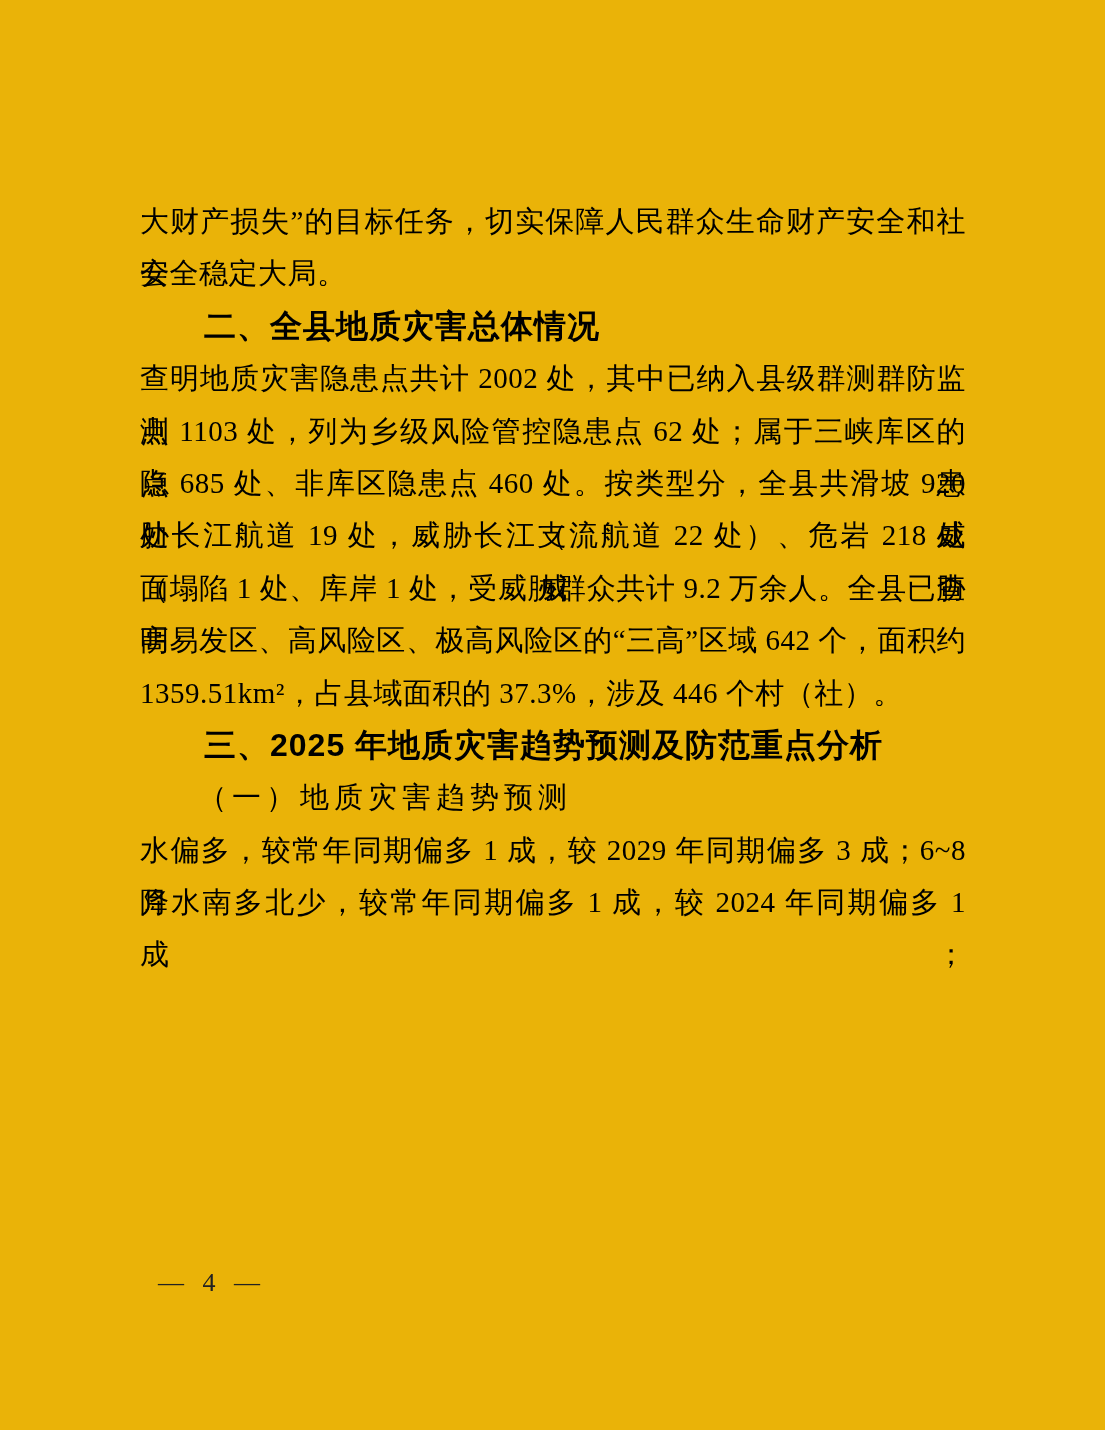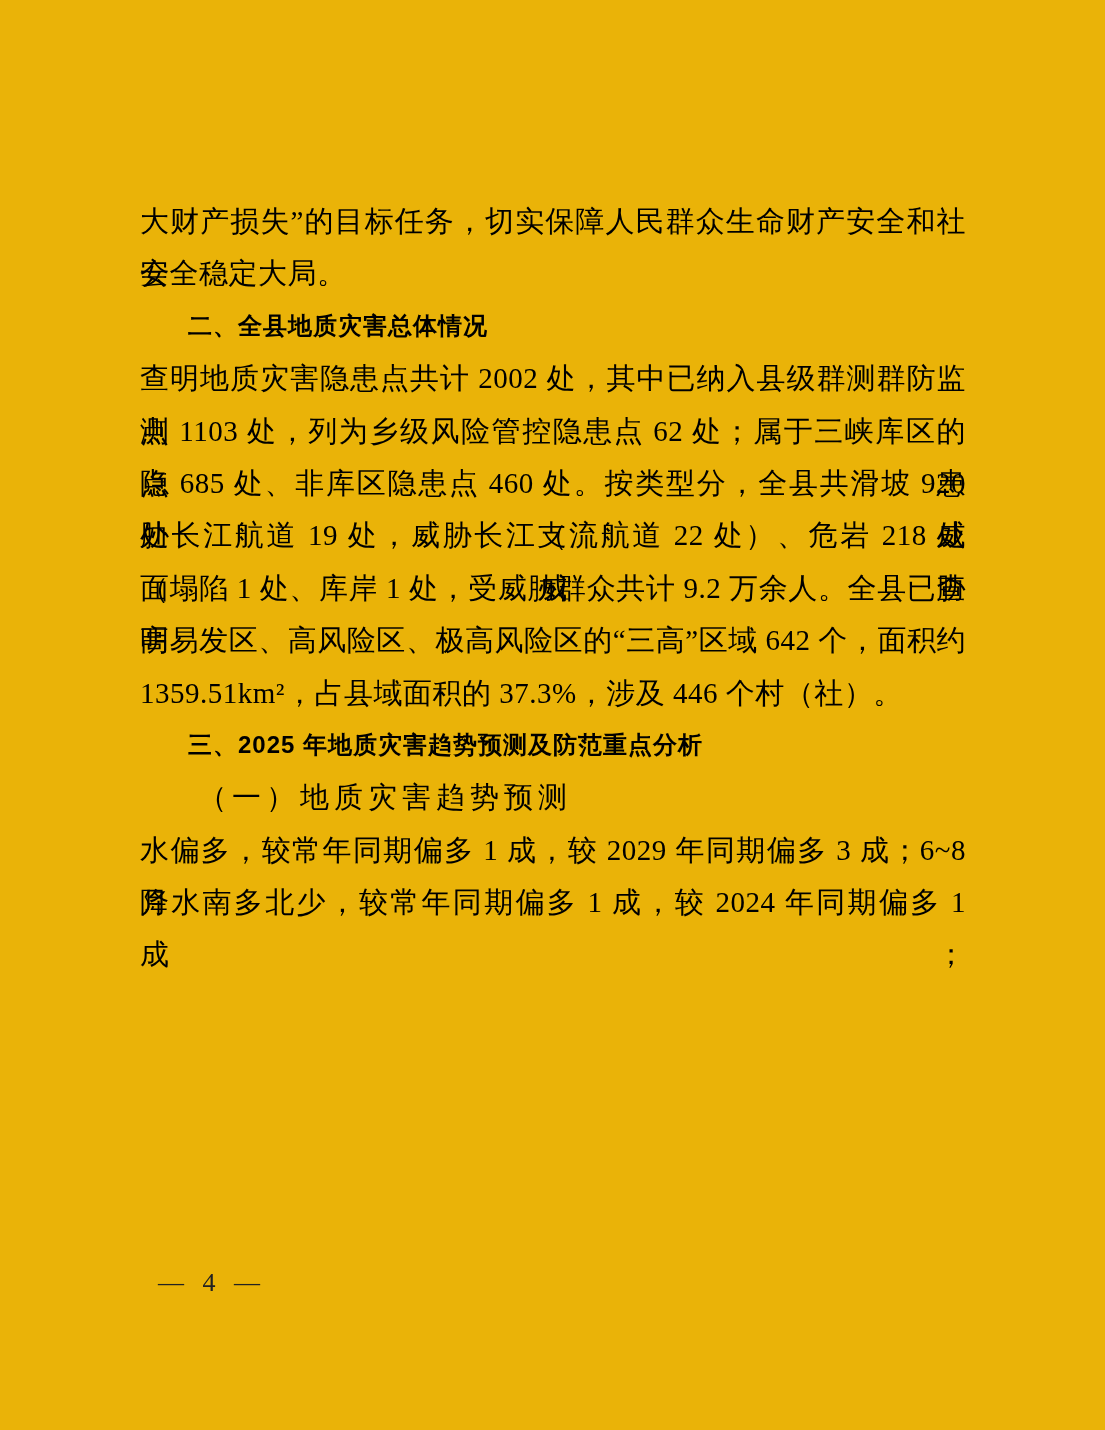--- a/index.html
+++ b/index.html
@@ -33,21 +33,21 @@
     white-space: normal;
     text-align: justify;
     text-align-last: justify;
   }
   .indent {
     text-indent: 2em;
   }
   .h1 {
     font-family: "Liberation Sans", "DejaVu Sans", sans-serif;
     font-weight: bold;
-    font-size: 24px;
+    font-size: 32px;
     letter-spacing: 1px;
   }
   .kai {
     font-weight: normal;
     letter-spacing: 5px;
     font-family: Liberation Serif, serif;
   }
   .footer {
     position: absolute;
     left: 158px;

